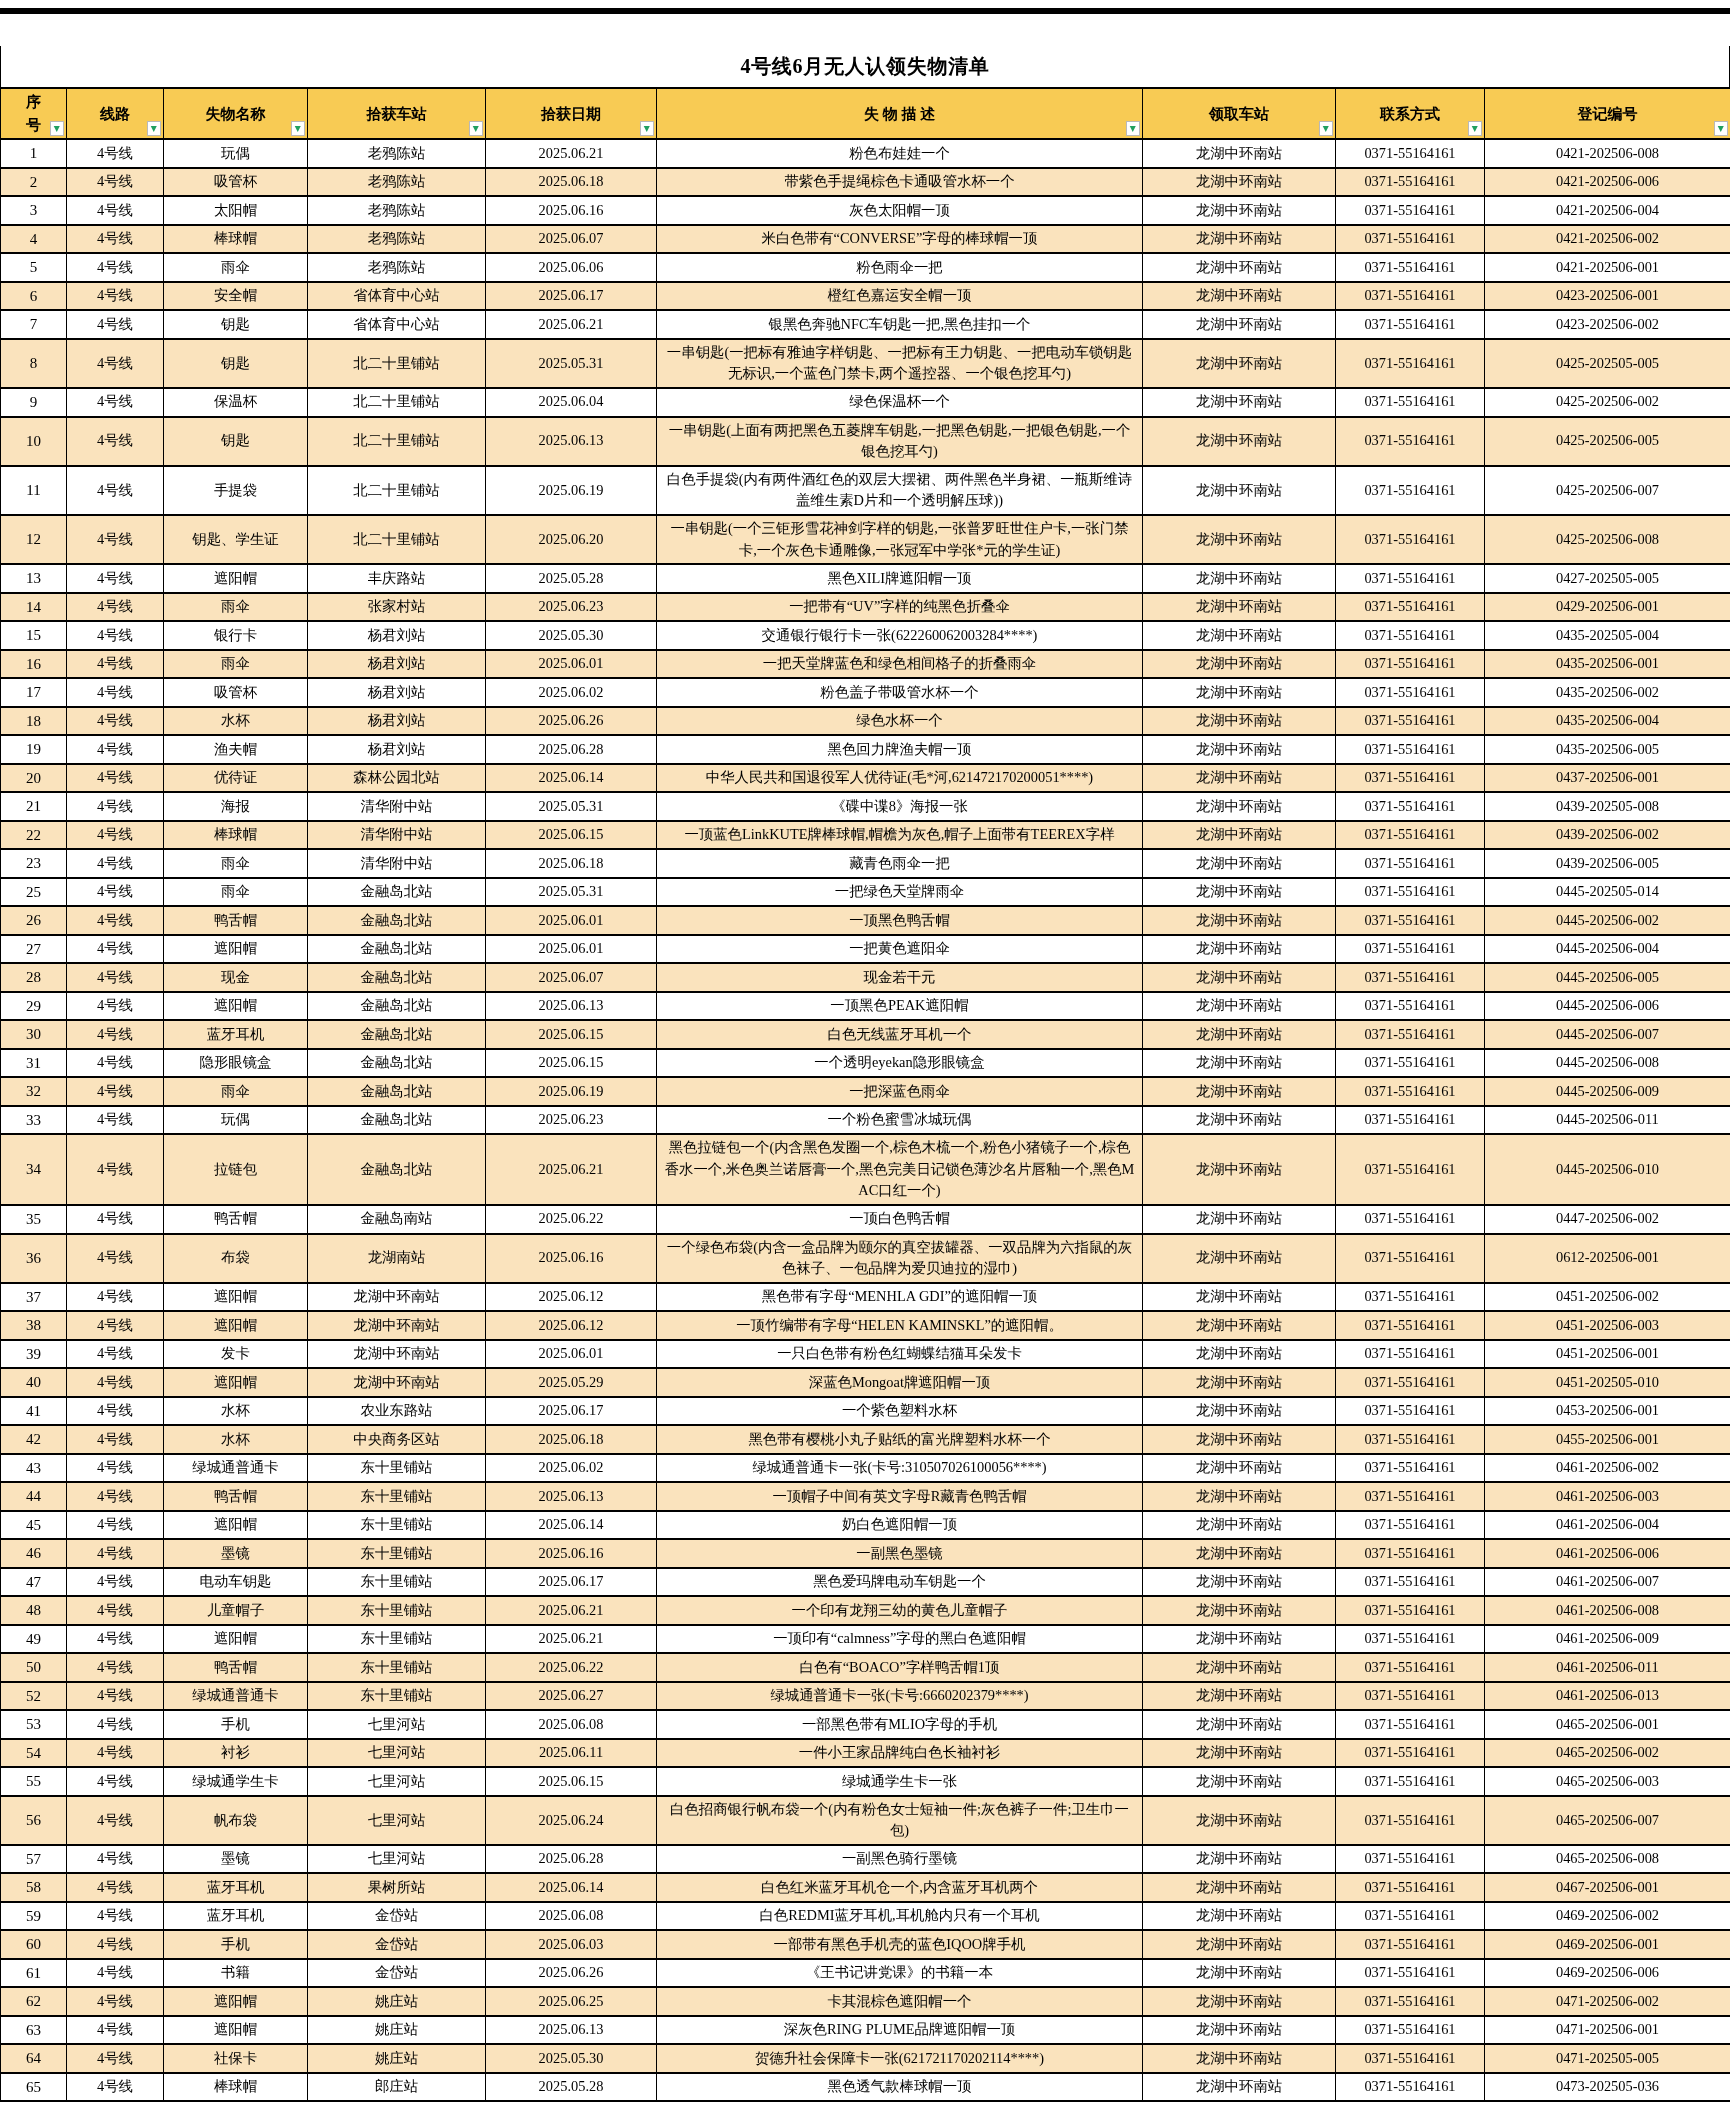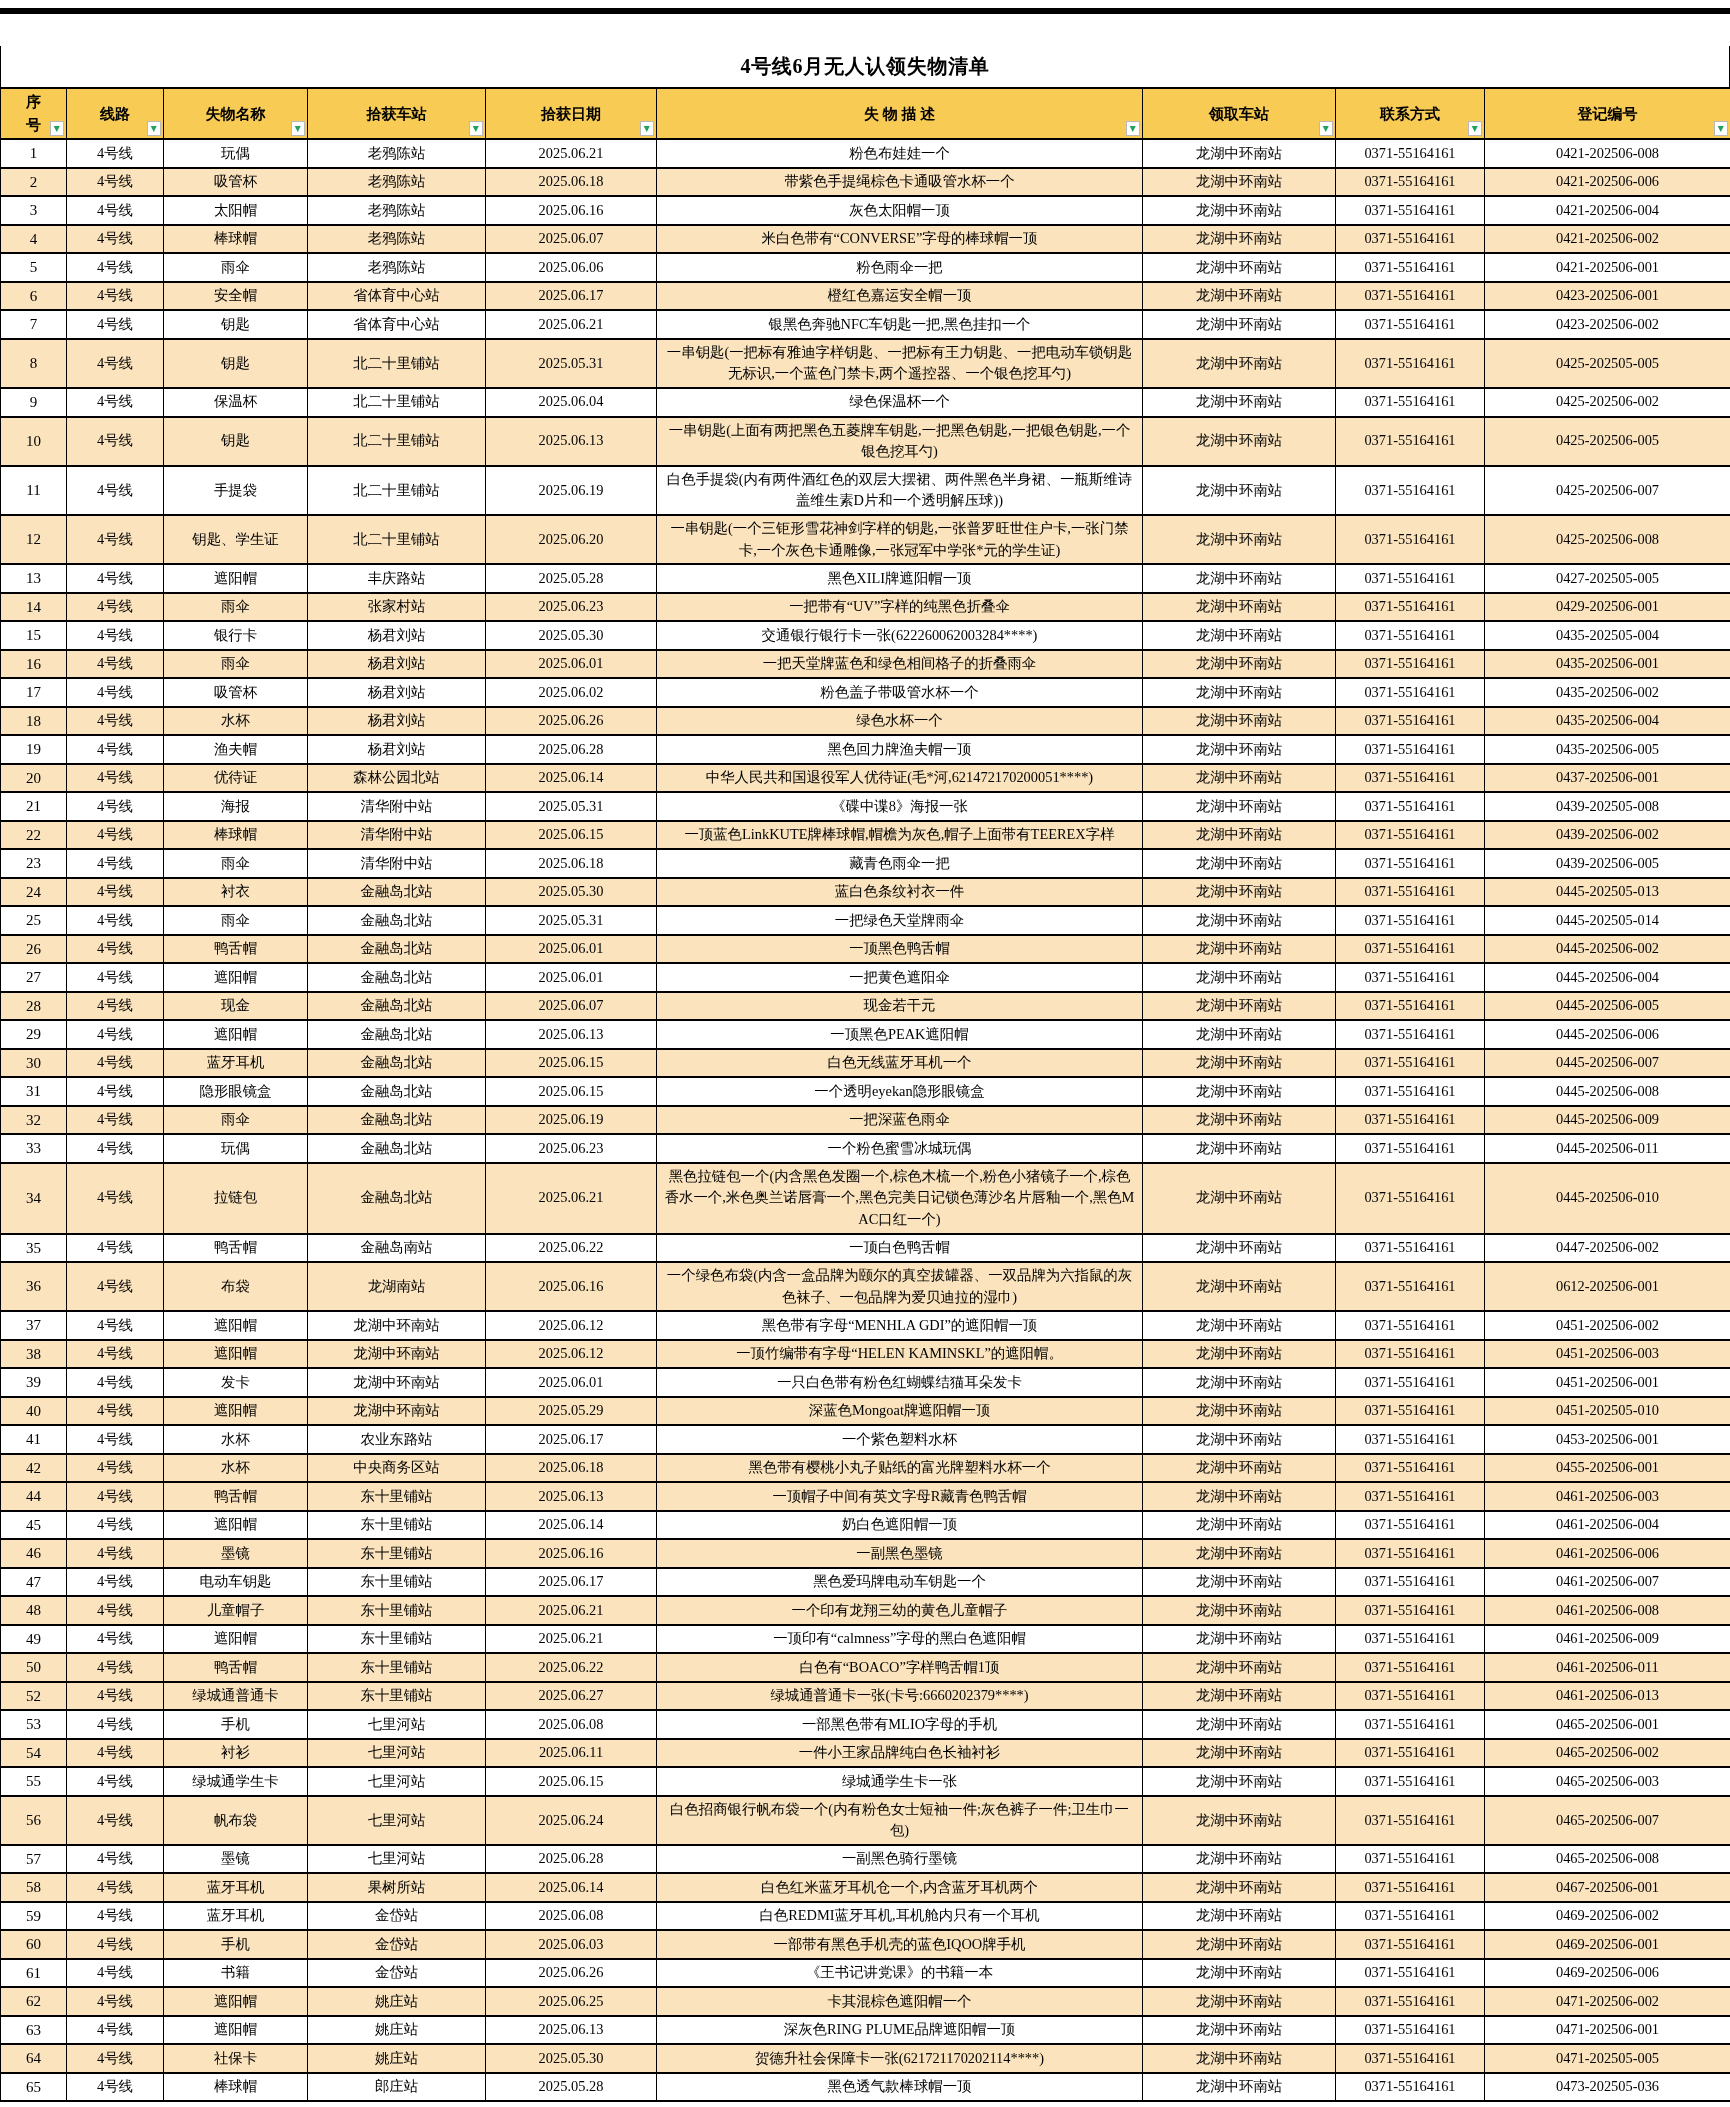--- a/index.html
+++ b/index.html
@@ -310,31 +310,20 @@
           <td class="c-no">23</td>
           <td class="c-line">4号线</td>
           <td class="c-item">雨伞</td>
           <td class="c-found_station">清华附中站</td>
           <td class="c-found_date">2025.06.18</td>
           <td class="c-description">藏青色雨伞一把</td>
           <td class="c-pickup_station">龙湖中环南站</td>
           <td class="c-contact">0371-55164161</td>
           <td class="c-reg_no">0439-202506-005</td>
         </tr>
-        <tr class="alt">
-          <td class="c-no">24</td>
-          <td class="c-line">4号线</td>
-          <td class="c-item">衬衣</td>
-          <td class="c-found_station">金融岛北站</td>
-          <td class="c-found_date">2025.05.30</td>
-          <td class="c-description">蓝白色条纹衬衣一件</td>
-          <td class="c-pickup_station">龙湖中环南站</td>
-          <td class="c-contact">0371-55164161</td>
-          <td class="c-reg_no">0445-202505-013</td>
-        </tr>
         <tr>
           <td class="c-no">25</td>
           <td class="c-line">4号线</td>
           <td class="c-item">雨伞</td>
           <td class="c-found_station">金融岛北站</td>
           <td class="c-found_date">2025.05.31</td>
           <td class="c-description">一把绿色天堂牌雨伞</td>
           <td class="c-pickup_station">龙湖中环南站</td>
           <td class="c-contact">0371-55164161</td>
           <td class="c-reg_no">0445-202505-014</td>
@@ -518,20 +507,31 @@
         <tr class="alt">
           <td class="c-no">42</td>
           <td class="c-line">4号线</td>
           <td class="c-item">水杯</td>
           <td class="c-found_station">中央商务区站</td>
           <td class="c-found_date">2025.06.18</td>
           <td class="c-description">黑色带有樱桃小丸子贴纸的富光牌塑料水杯一个</td>
           <td class="c-pickup_station">龙湖中环南站</td>
           <td class="c-contact">0371-55164161</td>
           <td class="c-reg_no">0455-202506-001</td>
+        </tr>
+        <tr>
+          <td class="c-no">43</td>
+          <td class="c-line">4号线</td>
+          <td class="c-item">绿城通普通卡</td>
+          <td class="c-found_station">东十里铺站</td>
+          <td class="c-found_date">2025.06.02</td>
+          <td class="c-description">绿城通普通卡一张(卡号:310507026100056****)</td>
+          <td class="c-pickup_station">龙湖中环南站</td>
+          <td class="c-contact">0371-55164161</td>
+          <td class="c-reg_no">0461-202506-002</td>
         </tr>
         <tr class="alt">
           <td class="c-no">44</td>
           <td class="c-line">4号线</td>
           <td class="c-item">鸭舌帽</td>
           <td class="c-found_station">东十里铺站</td>
           <td class="c-found_date">2025.06.13</td>
           <td class="c-description">一顶帽子中间有英文字母R藏青色鸭舌帽</td>
           <td class="c-pickup_station">龙湖中环南站</td>
           <td class="c-contact">0371-55164161</td>

